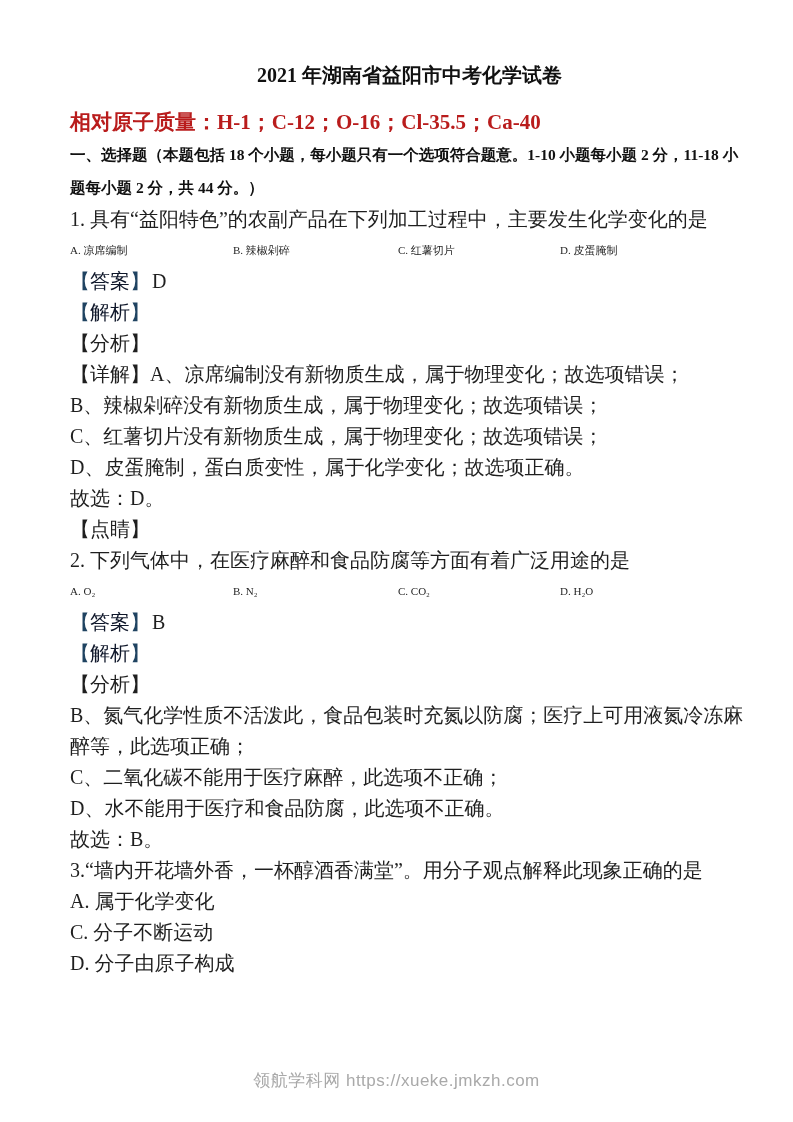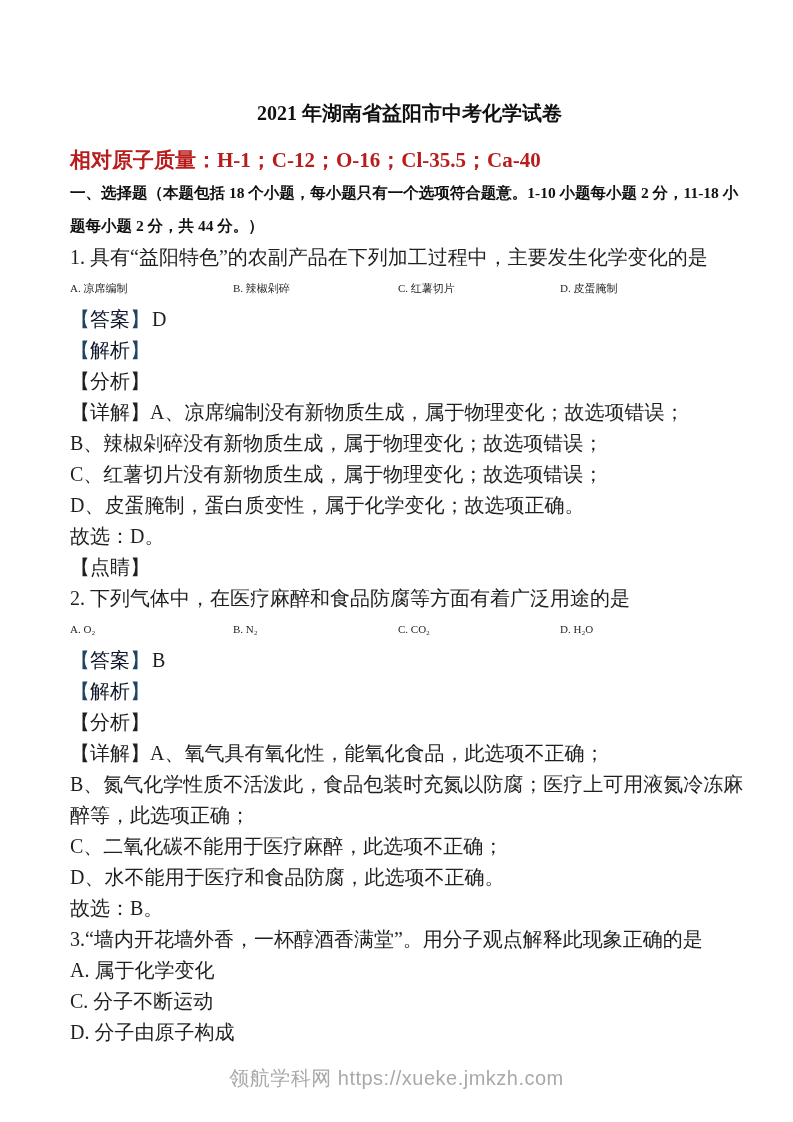--- a/index.html
+++ b/index.html
@@ -4,21 +4,21 @@
 <style>
   html, body { margin: 0; padding: 0; }
   body {
     width: 793px; height: 1122px;
     background: #ffffff;
     color: #1f1f1f;
     font-family: "Liberation Serif", serif;
     position: relative;
     overflow: hidden;
   }
-  .page { padding: 60px 44px 0 70px; margin-top: 38px; }
+  .page { padding: 60px 44px 0 70px; }
 
   .doc-title {
     text-align: center;
     font-size: 20px;
     font-weight: bold;
     line-height: 30px;
     margin: 0 0 16px 0;
     color: #111;
   }
   .bold-line {
@@ -53,21 +53,21 @@
   .lbl-bracket { color: #1f4361; }
   .lbl-blue    { color: #0f172a; }
   .ans-value   { color: #1f1f1f; padding-left: 2px; }
 
   .footer-watermark {
     position: absolute;
     left: 0; right: 0;
     bottom: 30px;
     text-align: center;
     font-family: "Liberation Sans", sans-serif;
-    font-size: 20px;
+    font-size: 17px;
     color: #a9a9a9;
     letter-spacing: 0.5px;
   }
 </style>
 </head>
 <body>
 
 <div class="page">
 
   <h1 class="doc-title">2021 年湖南省益阳市中考化学试卷</h1>
@@ -99,21 +99,20 @@
     <p class="line">2. 下列气体中，在医疗麻醉和食品防腐等方面有着广泛用途的是</p>
     <div class="options-row">
       <span class="opt-1">A. O₂</span>
       <span class="opt-2">B. N₂</span>
       <span class="opt-3">C. CO₂</span>
       <span class="opt-4">D. H₂O</span>
     </div>
     <p class="line"><span class="lbl-bracket">【</span><span class="lbl-blue">答案</span><span class="lbl-bracket">】</span><span class="ans-value">B</span></p>
     <p class="line"><span class="lbl-bracket">【</span><span class="lbl-blue">解析</span><span class="lbl-bracket">】</span></p>
     <p class="line">【分析】</p>
-    <p class="line"><span>【详解】</span><span>A、氧气具有氧化性，能氧化食品，此选项不正确；</span></p>
     <p class="line">B、氮气化学性质不活泼此，食品包装时充氮以防腐；医疗上可用液氮冷冻麻醉等，此选项正确；</p>
     <p class="line">C、二氧化碳不能用于医疗麻醉，此选项不正确；</p>
     <p class="line">D、水不能用于医疗和食品防腐，此选项不正确。</p>
     <p class="line">故选：B。</p>
   </div>
 
   <div>
     <p class="line">3.“墙内开花墙外香，一杯醇酒香满堂”。用分子观点解释此现象正确的是</p>
     <p class="line">A. 属于化学变化</p>
     <p class="line">C. 分子不断运动</p>

